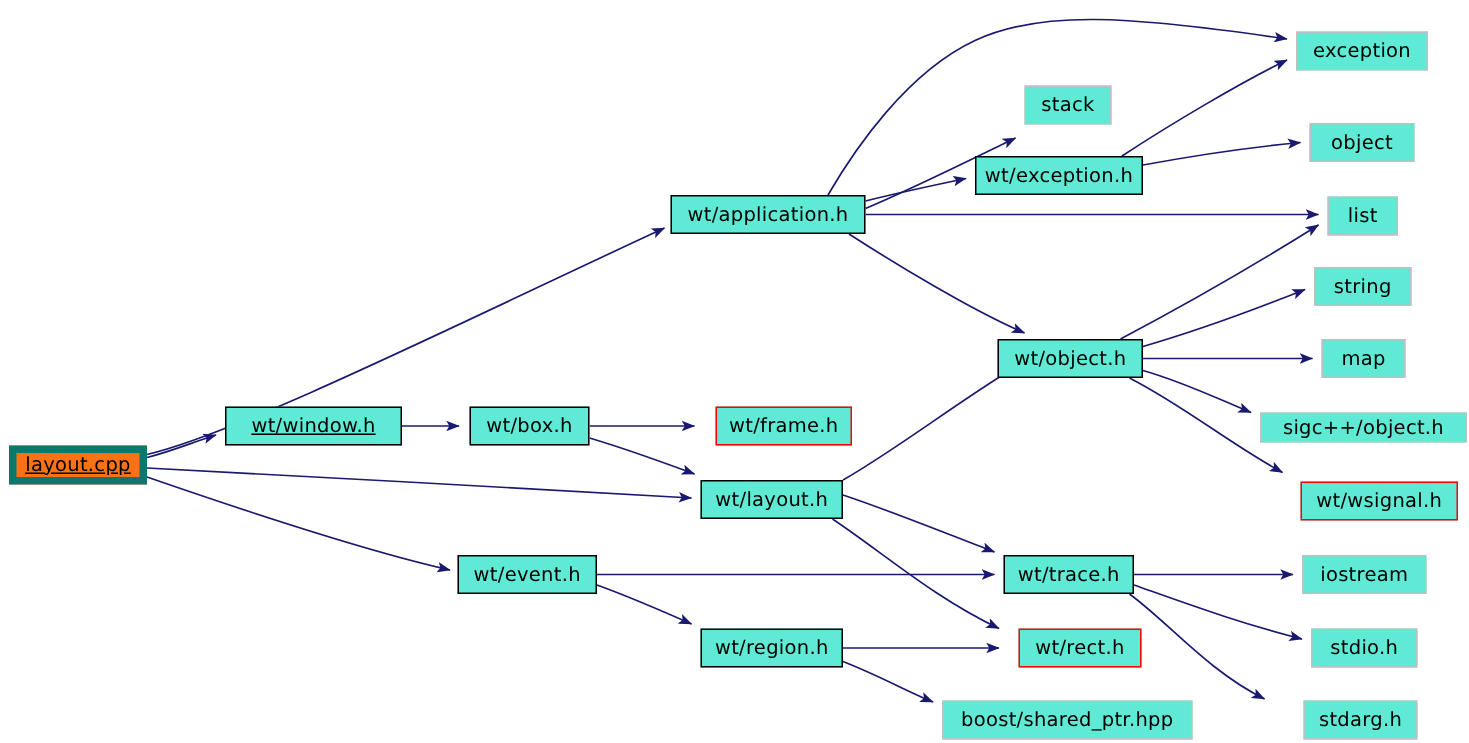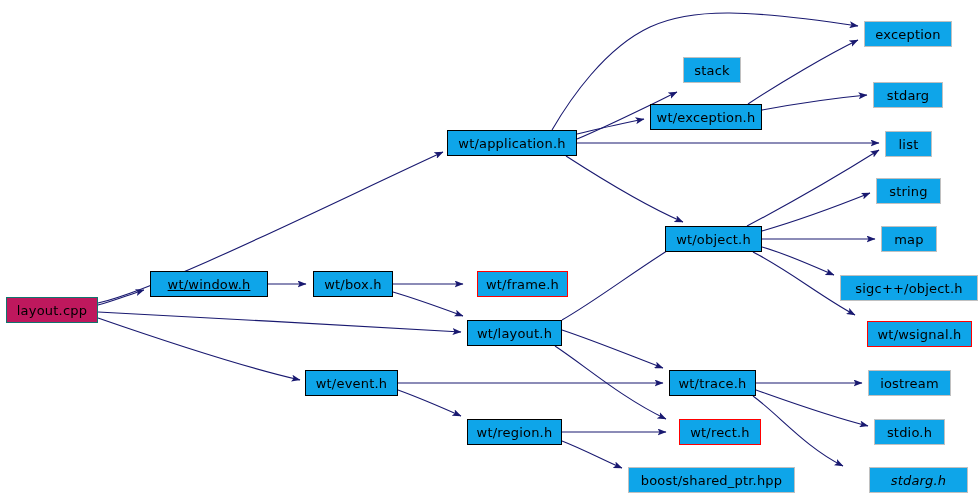--- a/index.html
+++ b/index.html
@@ -21,38 +21,39 @@
     top: 0;
     width: 979px;
     height: 495px;
   }
   .node {
     position: absolute;
     box-sizing: border-box;
     display: flex;
     align-items: center;
     justify-content: center;
-    background: #0ea5e9;
+    background: #5eead4;
     border: 1px solid #c0c0c0;
     font-size: 13px;
     line-height: 1;
     color: #000000;
     white-space: nowrap;
     letter-spacing: 0.2px;
   }
   .node.black {
     border: 1px solid #000000;
   }
   .node.red {
     border: 1px solid #ff0000;
     margin-left: 7px;
   }
   .node.root {
-    border: 1px solid #0f766e;
-    background: #be185d;
+    border: 5px solid #0f766e;
+    background: #f97316;
+    text-decoration: underline;
   }
   .node-label {
     pointer-events: none;
   }
 </style>
 </head>
 <body>
 
 <div id="graph-root">
   <svg id="edge-layer" viewBox="0 0 979 495" width="979" height="495" xmlns="http://www.w3.org/2000/svg">
@@ -127,42 +128,42 @@
     <div class="node red" style="left: 672px; top: 419px; width: 82px; height: 26px;">
       <span class="node-label">wt/rect.h</span>
     </div>
     <div class="node" style="left: 683px; top: 57px; width: 58px; height: 26px;">
       <span class="node-label">stack</span>
     </div>
     <div class="node" style="left: 864px; top: 21px; width: 88px; height: 26px;">
       <span class="node-label">exception</span>
     </div>
     <div class="node" style="left: 873px; top: 82px; width: 70px; height: 26px;">
-      <span class="node-label">stdarg</span>
+      <span class="node-label">object</span>
     </div>
     <div class="node" style="left: 885px; top: 131px; width: 47px; height: 26px;">
       <span class="node-label">list</span>
     </div>
     <div class="node" style="left: 876px; top: 178px; width: 65px; height: 26px;">
       <span class="node-label">string</span>
     </div>
     <div class="node" style="left: 881px; top: 226px; width: 56px; height: 26px;">
       <span class="node-label">map</span>
     </div>
-    <div class="node" style="left: 840px; top: 275px; width: 138px; height: 26px;">
+    <div class="node" style="left: 840px; top: 275px; width: 138px; height: 20px;">
       <span class="node-label">sigc++/object.h</span>
     </div>
     <div class="node red" style="left: 860px; top: 321px; width: 105px; height: 26px;">
       <span class="node-label">wt/wsignal.h</span>
     </div>
     <div class="node" style="left: 868px; top: 370px; width: 83px; height: 26px;">
       <span class="node-label">iostream</span>
     </div>
     <div class="node" style="left: 874px; top: 419px; width: 71px; height: 26px;">
       <span class="node-label">stdio.h</span>
     </div>
-    <div class="node" style="left: 869px; top: 467px; width: 99px; height: 26px; font-style: italic;">
+    <div class="node" style="left: 869px; top: 467px; width: 76px; height: 26px;">
       <span class="node-label">stdarg.h</span>
     </div>
     <div class="node" style="left: 628px; top: 467px; width: 167px; height: 26px;">
       <span class="node-label">boost/shared_ptr.hpp</span>
     </div>
   </div>
 
 </body></html>

